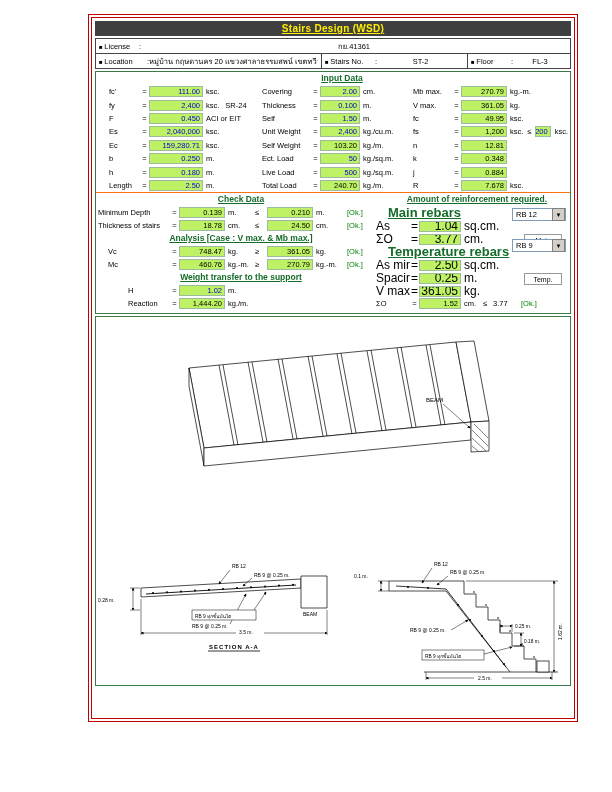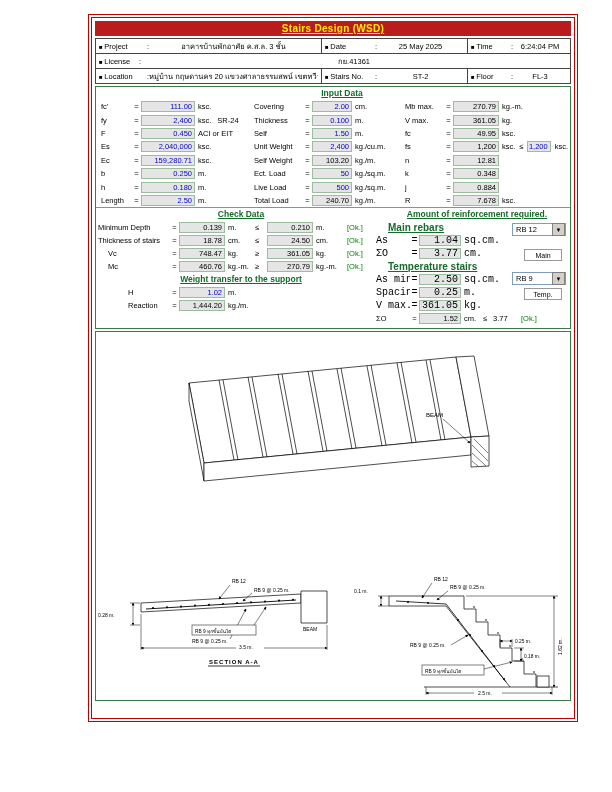--- a/index.html
+++ b/index.html
@@ -1,63 +1,63 @@
 <!DOCTYPE html>
 <html><head>
 <meta charset="utf-8">
 <style>
   html,body{margin:0;padding:0;background:#fff;}
   body{width:612px;height:792px;font-family:"Liberation Sans",sans-serif;color:#000;}
   .page{position:relative;width:612px;height:792px;background:#fff;overflow:hidden;}
   .sheet{position:absolute;left:88px;top:14px;width:490px;height:708px;box-sizing:border-box;
          border:4px double #c00000;background:#fff;padding:3px;}
   
-  .titlebar{height:15px;background:#b91c1c;display:flex;align-items:center;justify-content:center;margin-bottom:2px;}
+  .titlebar{height:15px;background:#404040;display:flex;align-items:center;justify-content:center;margin-bottom:2px;}
   .titlebar span{color:#ffee00;font-weight:bold;font-size:10px;text-decoration:underline;letter-spacing:.3px;}
   
   .htable{border:1px solid #444;border-bottom:none;font-size:7.5px;margin-bottom:2px;}
   .hrow{display:flex;border-bottom:1px solid #444;height:14px;}
   .hcell{display:flex;align-items:center;padding:0 3px;overflow:hidden;white-space:nowrap;box-sizing:border-box;}
   .hc1{width:226px;border-right:1px solid #444;}
   .hc2{width:146px;border-right:1px solid #444;}
   .hc3{flex:1;}
   .hl{display:inline-block;font-size:7.5px;}
   .hl::before{content:"■ ";font-size:6px;}
   .hc1 .hl{width:48px;} .hc2 .hl{width:50px;} .hc3 .hl{width:40px;}
   .colon::before{content:":";}
   .hval{flex:1;text-align:center;overflow:hidden;}
   
   .mainbox{border:1px solid #3a7a46;}
   .sec-h{height:13px;line-height:13px;text-align:center;font-weight:bold;font-size:8.5px;color:#156b2a;}
   .sec-h > span{text-decoration:underline;padding-left:18px;}
-  .igrid{padding:0 2px;}
+  .igrid{padding:0 2px;margin-left:8px;}
   .irow{display:grid;grid-template-columns:34px 9px 54px 56px 52px 9px 40px 50px 42px 9px 46px 1fr;
         align-items:center;height:13.4px;font-size:7.5px;}
   .il{padding-left:3px;overflow:hidden;white-space:nowrap;}
   .eq{text-align:center;}
   .eq::before{content:"=";}
   .vb{display:flex;justify-content:flex-end;align-items:center;height:11px;border:1px solid #9bbd9d;
-      background:#e5e5e5;padding:0 2px;box-sizing:border-box;overflow:hidden;white-space:nowrap;}
+      background:#bef264;padding:0 2px;box-sizing:border-box;overflow:hidden;white-space:nowrap;}
   .vb:empty{display:none;}
   .b{color:#0000d0;}
   .un{padding-left:3px;display:flex;gap:6px;align-items:center;overflow:hidden;white-space:nowrap;}
   .nt:empty,.op:empty{display:none;}
   .last{display:flex;gap:4px;align-items:center;}
   .last .vb{width:30px;}
   .ok{color:#008000;padding-left:2px;white-space:nowrap;}
   
   .checkwrap{display:flex;border-top:1px solid #f97316;padding-bottom:3px;}
   .cleft{width:268px;padding:0 0 0 2px;}
   .cright{flex:1;position:relative;}
   .clrow{display:grid;grid-template-columns:72px 9px 46px 30px 12px 46px 32px 1fr;
          align-items:center;height:13px;font-size:7.5px;}
   .wlab{padding-left:30px;}
-  .sub-h{height:13px;line-height:13px;font-size:10px;font-weight:bold;color:#156b2a;padding-left:22px;}
+  .sub-h{height:13px;line-height:13px;font-size:13px;font-weight:bold;color:#156b2a;padding-left:22px;}
   .sub-h > span{text-decoration:underline;}
-  .crrow{display:grid;grid-template-columns:44px 9px 42px 40px 1fr;align-items:center;height:13px;font-size:10px;font-family:Liberation Mono, monospace;}
+  .crrow{display:grid;grid-template-columns:44px 9px 42px 40px 1fr;align-items:center;height:13px;font-size:12px;}
   .bondrow{display:grid;grid-template-columns:44px 9px 42px 22px 10px 26px 1fr;align-items:center;height:13px;font-size:7.5px;}
   .crrow .il,.bondrow .il,.clrow .il{padding-left:10px;}
   
   .dd{position:absolute;right:4px;width:54px;height:13px;border:1px solid #7f9db9;background:#fff;
       display:flex;align-items:center;justify-content:space-between;padding-left:3px;font-size:7.5px;box-sizing:border-box;}
   .dd-btn{width:11px;height:11px;background:#d4d0c8;border:1px solid #808080;font-size:6px;
           display:flex;align-items:center;justify-content:center;}
   .tag{position:absolute;right:8px;width:38px;height:12px;border:1px solid #999;background:#fff;
        display:flex;align-items:center;justify-content:center;font-size:7px;box-sizing:border-box;}
   
@@ -70,37 +70,20 @@
 
 <div class="page">
 <div class="sheet">
 
   <div class="titlebar">
     <span>Stairs Design (WSD)</span>
   </div>
 
   <div class="htable">
     <div class="hrow">
-      <div class="hcell hc1">
-        <span class="hl">Project</span>
-            <span class="colon"></span>
-        <span class="hval">อาคารบ้านพักอาศัย ค.ส.ล. 3 ชั้น</span>
-      </div>
-      <div class="hcell hc2">
-        <span class="hl">Date</span>
-            <span class="colon"></span>
-        <span class="hval">25 May 2025</span>
-      </div>
-      <div class="hcell hc3">
-        <span class="hl">Time</span>
-            <span class="colon"></span>
-        <span class="hval">6:24:04 PM</span>
-      </div>
-    </div>
-    <div class="hrow">
       <div class="hcell hc3">
         <span class="hl">License</span>
             <span class="colon"></span>
         <span class="hval">กย.41361</span>
       </div>
     </div>
     <div class="hrow">
       <div class="hcell hc1">
         <span class="hl">Location</span>
             <span class="colon"></span>
@@ -289,20 +272,21 @@
         <div class="clrow">
           <span>Thickness of stairs</span>
               <span class="eq"></span>
           <span class="vb">18.78</span>
           <span class="un">cm.</span>
           <span class="op">≤</span>
           <span class="vb">24.50</span>
           <span class="un">cm.</span>
           <span class="ok">[Ok.]</span>
         </div>
+        <div class="sec-h"><span>Analysis [Case :  V max. &amp; Mb max.]</span></div>
         <div class="clrow">
           <span class="il">Vc</span>
               <span class="eq"></span>
           <span class="vb">748.47</span>
           <span class="un">kg.</span>
           <span class="op">≥</span>
           <span class="vb">361.05</span>
           <span class="un">kg.</span>
           <span class="ok">[Ok.]</span>
         </div>
@@ -347,21 +331,21 @@
           <span class="un">sq.cm.</span>
               <span></span>
         </div>
         <div class="crrow">
           <span class="il">ΣO</span>
               <span class="eq"></span>
           <span class="vb">3.77</span>
           <span class="un">cm.</span>
               <span></span>
         </div>
-        <div class="sub-h"><span>Temperature stairs</span></div>
+        <div class="sub-h"><span>Temperature rebars</span></div>
         <div class="crrow">
           <span class="il">As min.</span>
               <span class="eq"></span>
           <span class="vb">2.50</span>
           <span class="un">sq.cm.</span>
               <span></span>
         </div>
         <div class="crrow">
           <span class="il">Spacing</span>
               <span class="eq"></span>
@@ -386,21 +370,21 @@
           <span class="ok">[Ok.]</span>
         </div>
 
         <div class="dd" style="top:15px;">
           <span>RB 12</span>
           <span class="dd-btn">
                 <span>▼</span>
               </span>
         </div>
         <div class="tag" style="top:41px;">Main</div>
-        <div class="dd" style="top:64px;margin-left:40px;">
+        <div class="dd" style="top:46px;margin-left:40px;">
           <span>RB 9</span>
           <span class="dd-btn">
                 <span>▼</span>
               </span>
         </div>
         <div class="tag" style="top:80px;">Temp.</div>
       </div>
     </div>
   </div>
 

